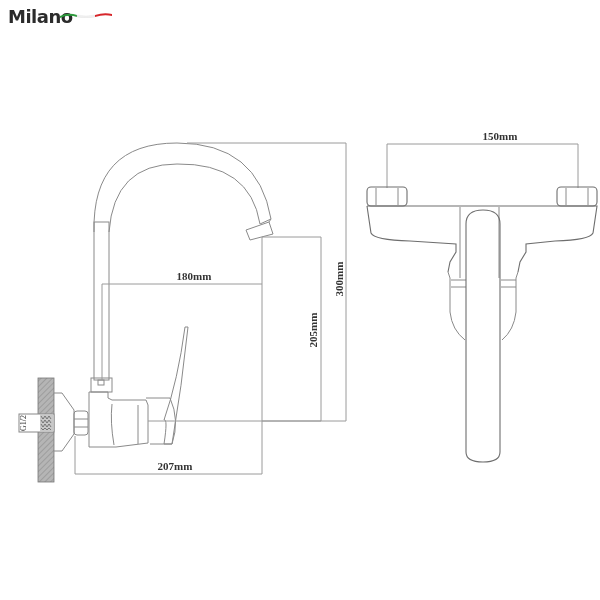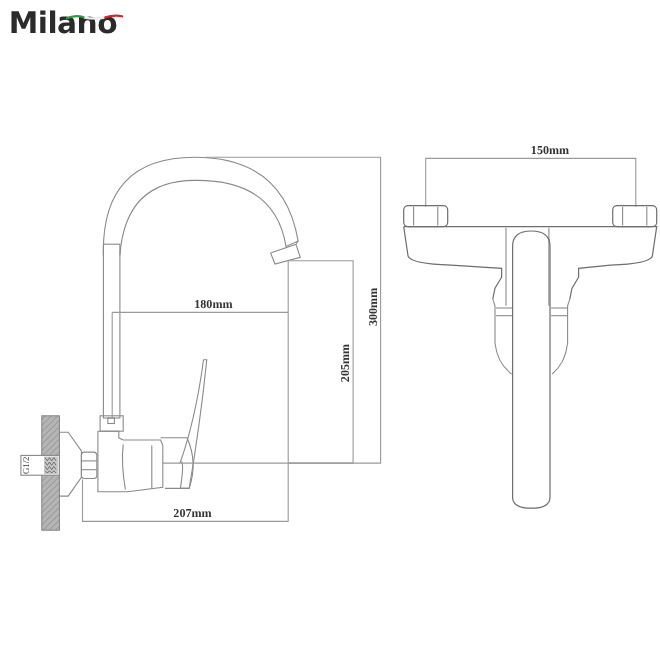--- a/index.html
+++ b/index.html
@@ -1,18 +1,18 @@
 <!DOCTYPE html>
 <html><head>
 <meta charset="utf-8">
 <style>
   html, body { margin:0; padding:0; background:#ffffff; }
   body { width:600px; height:600px; position:relative; overflow:hidden; font-family:"Liberation Serif", serif; }
   .logo { position:absolute; left:4px; top:4px; height:34px; }
-  .logo-text { position:absolute; left:4px; top:2px; font-family:"DejaVu Sans", sans-serif; font-weight:bold; font-size:27px; color:#2b2b2b; letter-spacing:-0.5px; }
+  .logo-text { position:absolute; left:4px; top:2px; font-family:"DejaVu Sans", sans-serif; font-weight:bold; font-size:18px; color:#2b2b2b; letter-spacing:-0.5px; }
   .flag { position:absolute; left:56px; top:8px; width:52px; height:6px; }
   svg.drawing { position:absolute; left:0; top:0; }
   .dim { font-family:"Liberation Serif", serif; font-weight:bold; font-size:11px; fill:#333; }
   .ln { stroke:#8a8a8a; stroke-width:1; fill:none; }
   .ln2 { stroke:#6e6e6e; stroke-width:1.1; fill:none; }
   .dl { stroke:#9a9a9a; stroke-width:1; fill:none; }
 </style>
 </head>
 <body>
 

